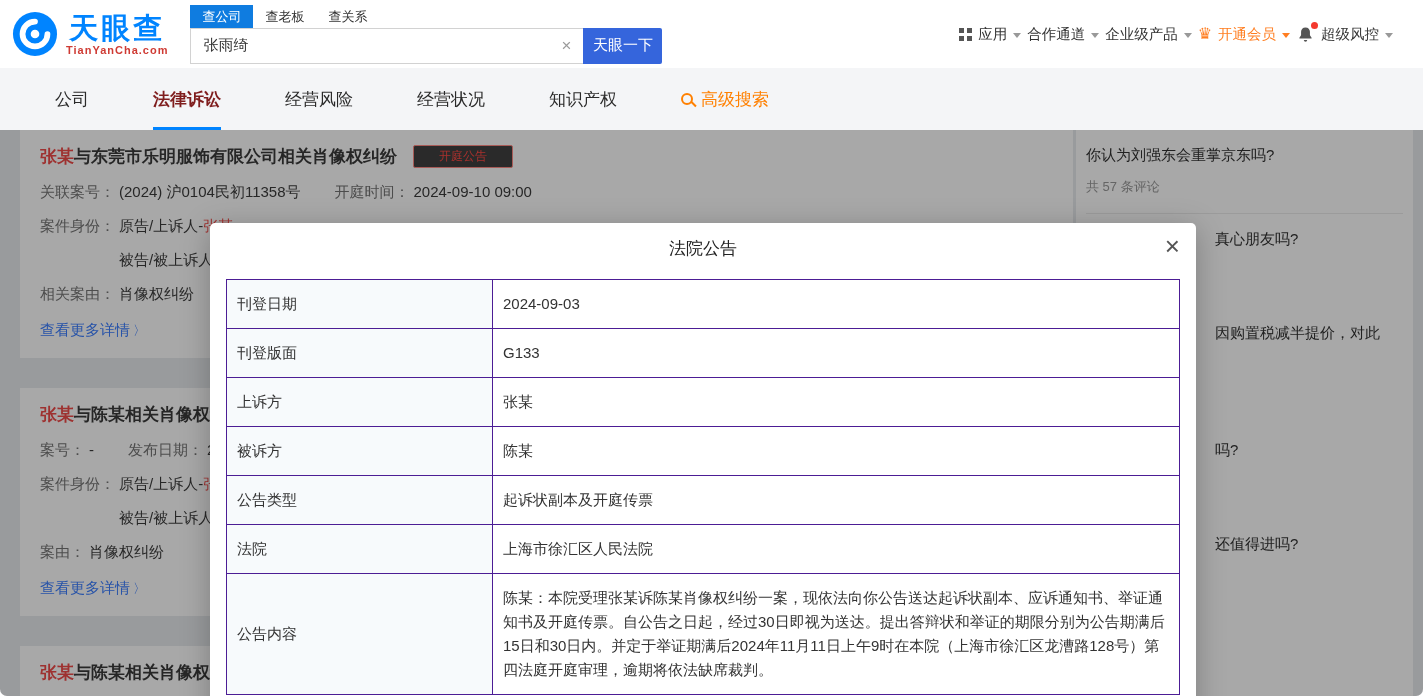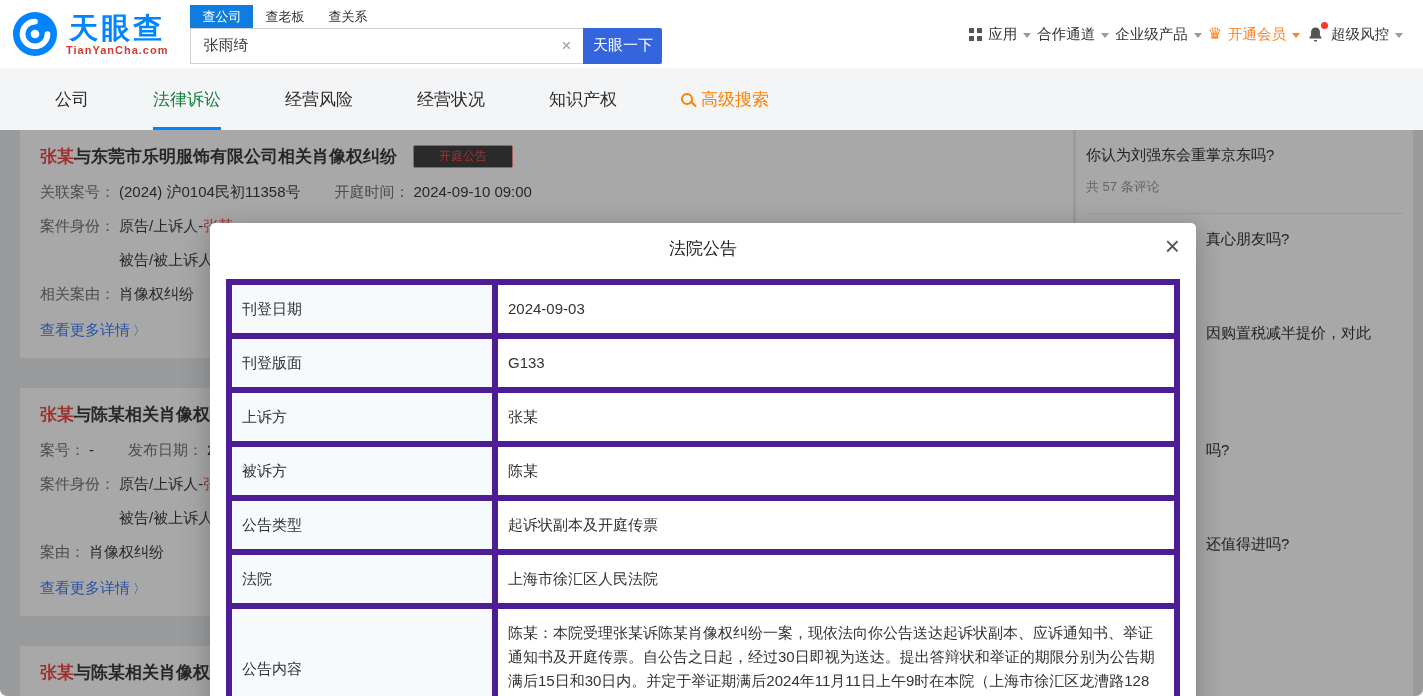--- a/index.html
+++ b/index.html
@@ -18,35 +18,35 @@
 .search-area { margin-left:22px; width:472px; }
 .search-tabs { display:flex; height:23px; }
 .search-tab { font-size:13px; color:#333; padding:3px 12px; cursor:pointer; }
 .search-tab.active { background:#0f7ce0; color:#fff; }
 .search-row { display:flex; height:36px; }
 .search-box { flex:1; display:flex; align-items:center; border:1px solid #d2d2d2; border-right:none; background:#fff; }
 .search-box input { flex:1; border:none; outline:none; font-size:15px; color:#333; padding:0 12px; font-family:Liberation Serif, serif; background:transparent; }
 .search-clear { color:#9b9b9b; font-size:17px; padding:0 12px; cursor:pointer; }
 .search-btn { width:79px; background:#3565dc; color:#fff; font-size:15px; border:none; cursor:pointer; font-family:inherit; border-radius:0 2px 2px 0; }
 
-.header-menu { margin-left:auto; display:flex; align-items:center; gap:6px; padding-right:20px; font-size:14.5px; color:#333; }
+.header-menu { margin-left:auto; display:flex; align-items:center; gap:6px; padding-right:30px; font-size:14.5px; color:#333; }
 .menu-item { display:flex; align-items:center; gap:6px; cursor:pointer; white-space:nowrap; position:relative; }
 .caret { width:0; height:0; border-left:4px solid transparent; border-right:4px solid transparent; border-top:5px solid #999; margin-top:2px; }
 .grid-icon { width:13px; height:13px; position:relative; }
 .grid-icon::before { content:""; position:absolute; top:0; left:0; width:5px; height:5px; background:#555; box-shadow:8px 0 0 #555, 0 8px 0 #555, 8px 8px 0 #555; }
 .vip { color:#ff7e21; }
 .vip .caret { border-top-color:#ff7e21; }
 .crown { font-size:16px; color:#ff7e21; line-height:16px; }
 .bell-wrap { position:relative; display:flex; align-items:center; }
 .bell-dot { position:absolute; top:-3px; right:-3px; width:7px; height:7px; background:#f4392e; border-radius:50%; }
 
 
 .navbar { position:absolute; top:68px; left:0; width:100%; height:62px; background:#f4f5f7; display:flex; align-items:stretch; padding-left:55px; gap:64px; z-index:9; }
 .nav-item { display:flex; align-items:center; font-size:17px; color:#2a2a2a; cursor:pointer; position:relative; }
-.nav-item.active { color:#15803d; font-weight:normal; }
+.nav-item.active { color:#7f1d1d; font-weight:bold; }
 .nav-item.active::after { content:""; position:absolute; bottom:0; left:0; right:0; height:3px; background:#0084ff; }
 .nav-item.advanced { color:#ff8000; }
 .mag-icon { width:12px; height:12px; border:2px solid #ff8000; border-radius:50%; position:relative; margin-right:8px; display:inline-block; }
 .mag-icon::after { content:""; position:absolute; width:7px; height:2px; background:#ff8000; transform:rotate(45deg); right:-6px; bottom:-2px; }
 
 
 .content-bg { position:absolute; top:130px; left:0; width:100%; height:566px; background:#e9ebee; }
 .main-col { position:absolute; top:130px; left:20px; width:1053px; }
 .case-card { background:#fff; padding:15px 20px 18px; margin-bottom:30px; }
 .case-title { font-size:17px; color:#3a3a3a; font-weight:bold; display:flex; align-items:center; white-space:nowrap; overflow:hidden; }
@@ -57,31 +57,31 @@
 .fvalue { color:#3c3c3c; }
 .indent { padding-left:79px; }
 .more-link { margin-top:17px; font-size:15px; color:#3d7fff; cursor:pointer; display:flex; align-items:center; gap:3px; }
 .chev { font-size:13px; }
 
 
 .sidebar { position:absolute; top:130px; left:1076px; width:337px; height:566px; background:#fff; padding:14px 10px; }
 .sb-title { font-size:15px; color:#333; line-height:22px; cursor:pointer; }
 .sb-meta { font-size:13px; color:#9a9a9a; margin-top:12px; }
 .sb-divider { height:1px; background:#ececec; margin:17px 0; }
-.sb-frag { position:absolute; left:130px; font-size:15px; color:#333; cursor:pointer; white-space:nowrap; }
+.sb-frag { position:absolute; left:139px; font-size:15px; color:#333; cursor:pointer; white-space:nowrap; }
 .f1 { top:100px; } .f2 { top:194px; } .f3 { top:311px; } .f4 { top:405px; }
 
 
 .overlay { position:absolute; top:130px; left:0; width:100%; height:566px; background:rgba(0,0,0,0.34); z-index:50; }
 .modal { position:absolute; left:210px; top:223px; width:986px; height:565px; background:#fff; border-radius:5px; z-index:100; box-shadow:0 6px 30px rgba(0,0,0,0.25); overflow:hidden; }
 .modal-header { position:relative; height:50px; display:flex; align-items:center; justify-content:center; }
 .modal-title { font-size:17px; color:#222; }
 .modal-close { position:absolute; right:16px; top:9px; font-size:26px; color:#555; cursor:pointer; line-height:28px; background:none; border:none; font-family:inherit; }
 .modal-table { margin:6px 16px; border-collapse:collapse; width:954px; table-layout:fixed; }
-.modal-table td { border:6px solid #4c1d95; font-size:15px; color:#333; padding:12px 10px; vertical-align:middle; }
+.modal-table td { border:1px solid #4c1d95; font-size:15px; color:#333; padding:12px 10px; vertical-align:middle; }
 td.m-label { background:#f7fafc; }
 td.m-value { line-height:24px; }
 </style>
 </head>
 <body>
 
 <div class="screen">
 
   <header class="header">
     <div class="logo">

